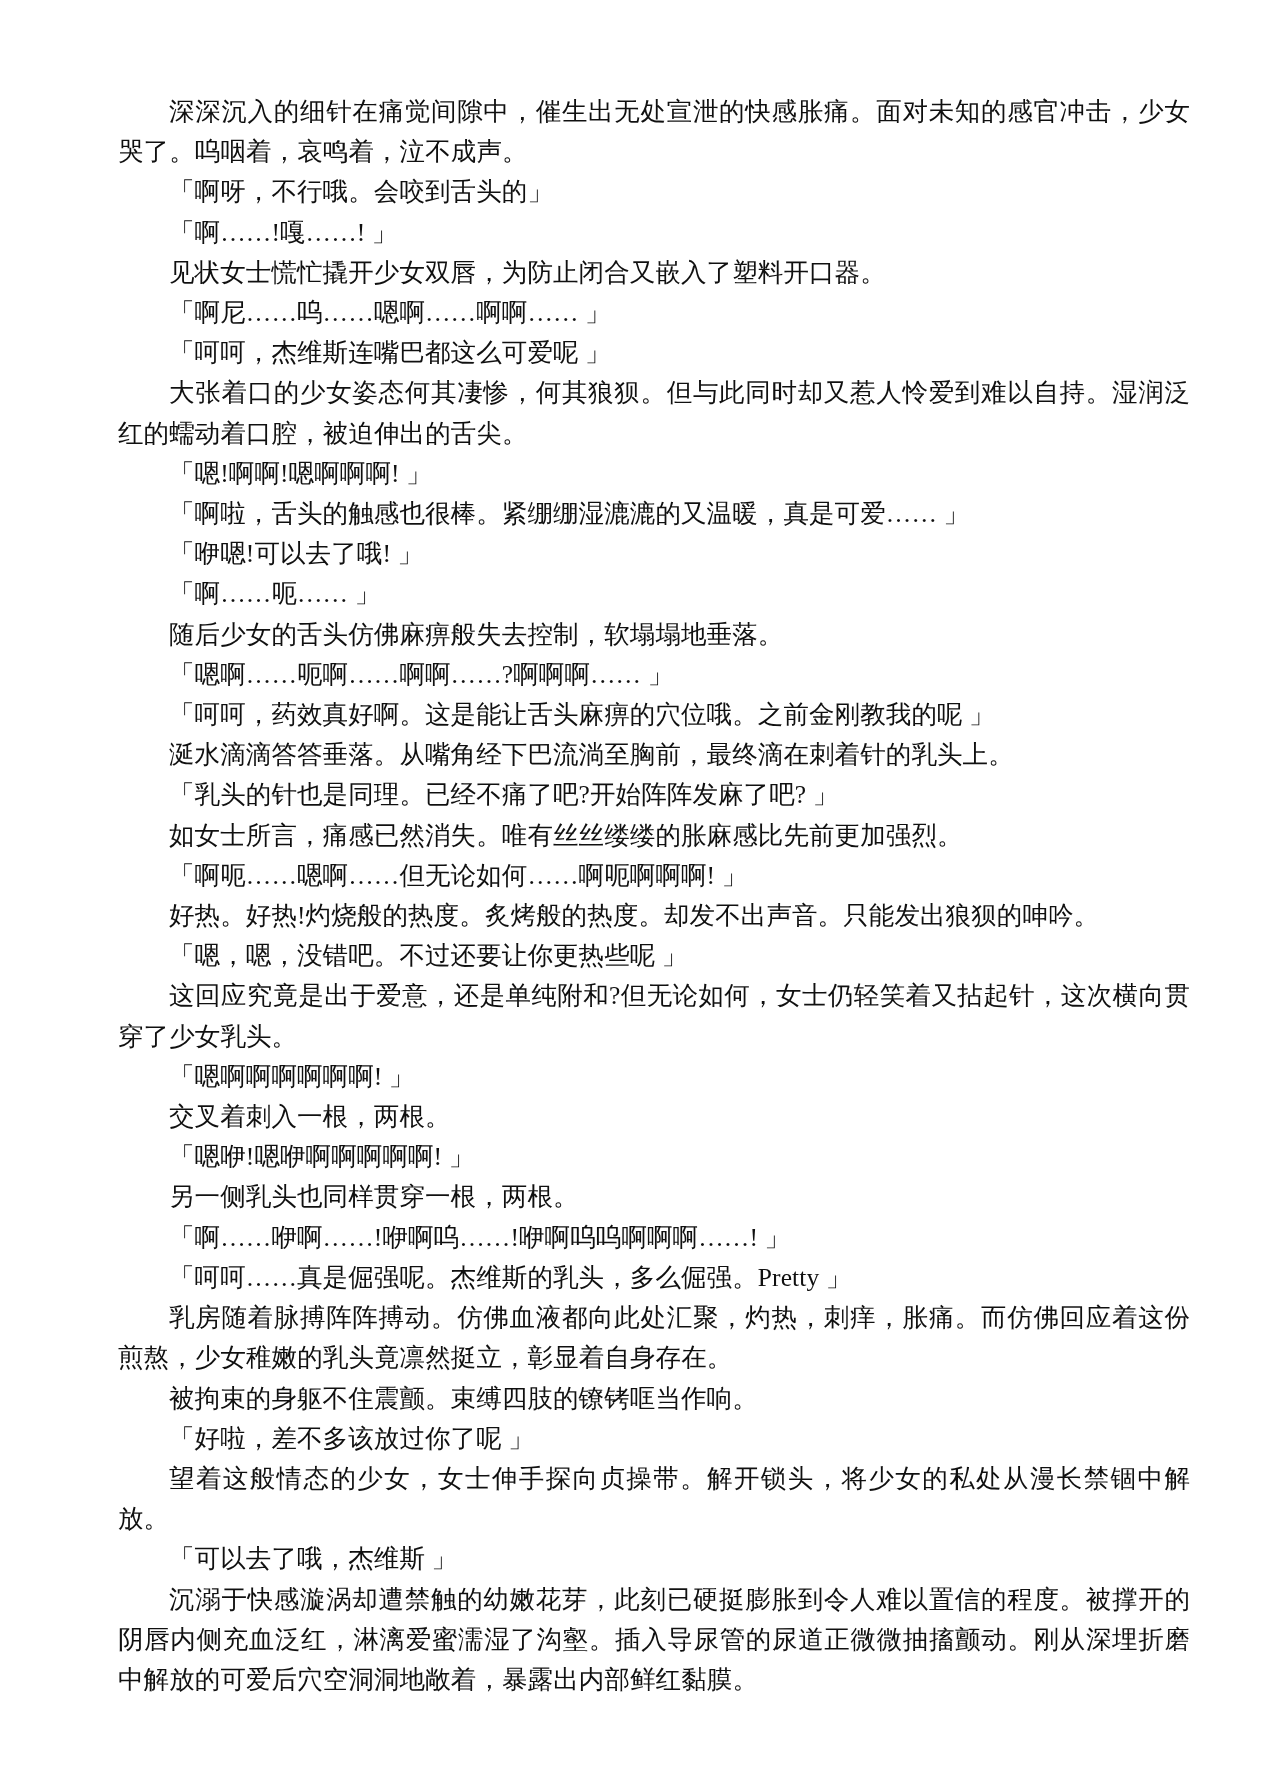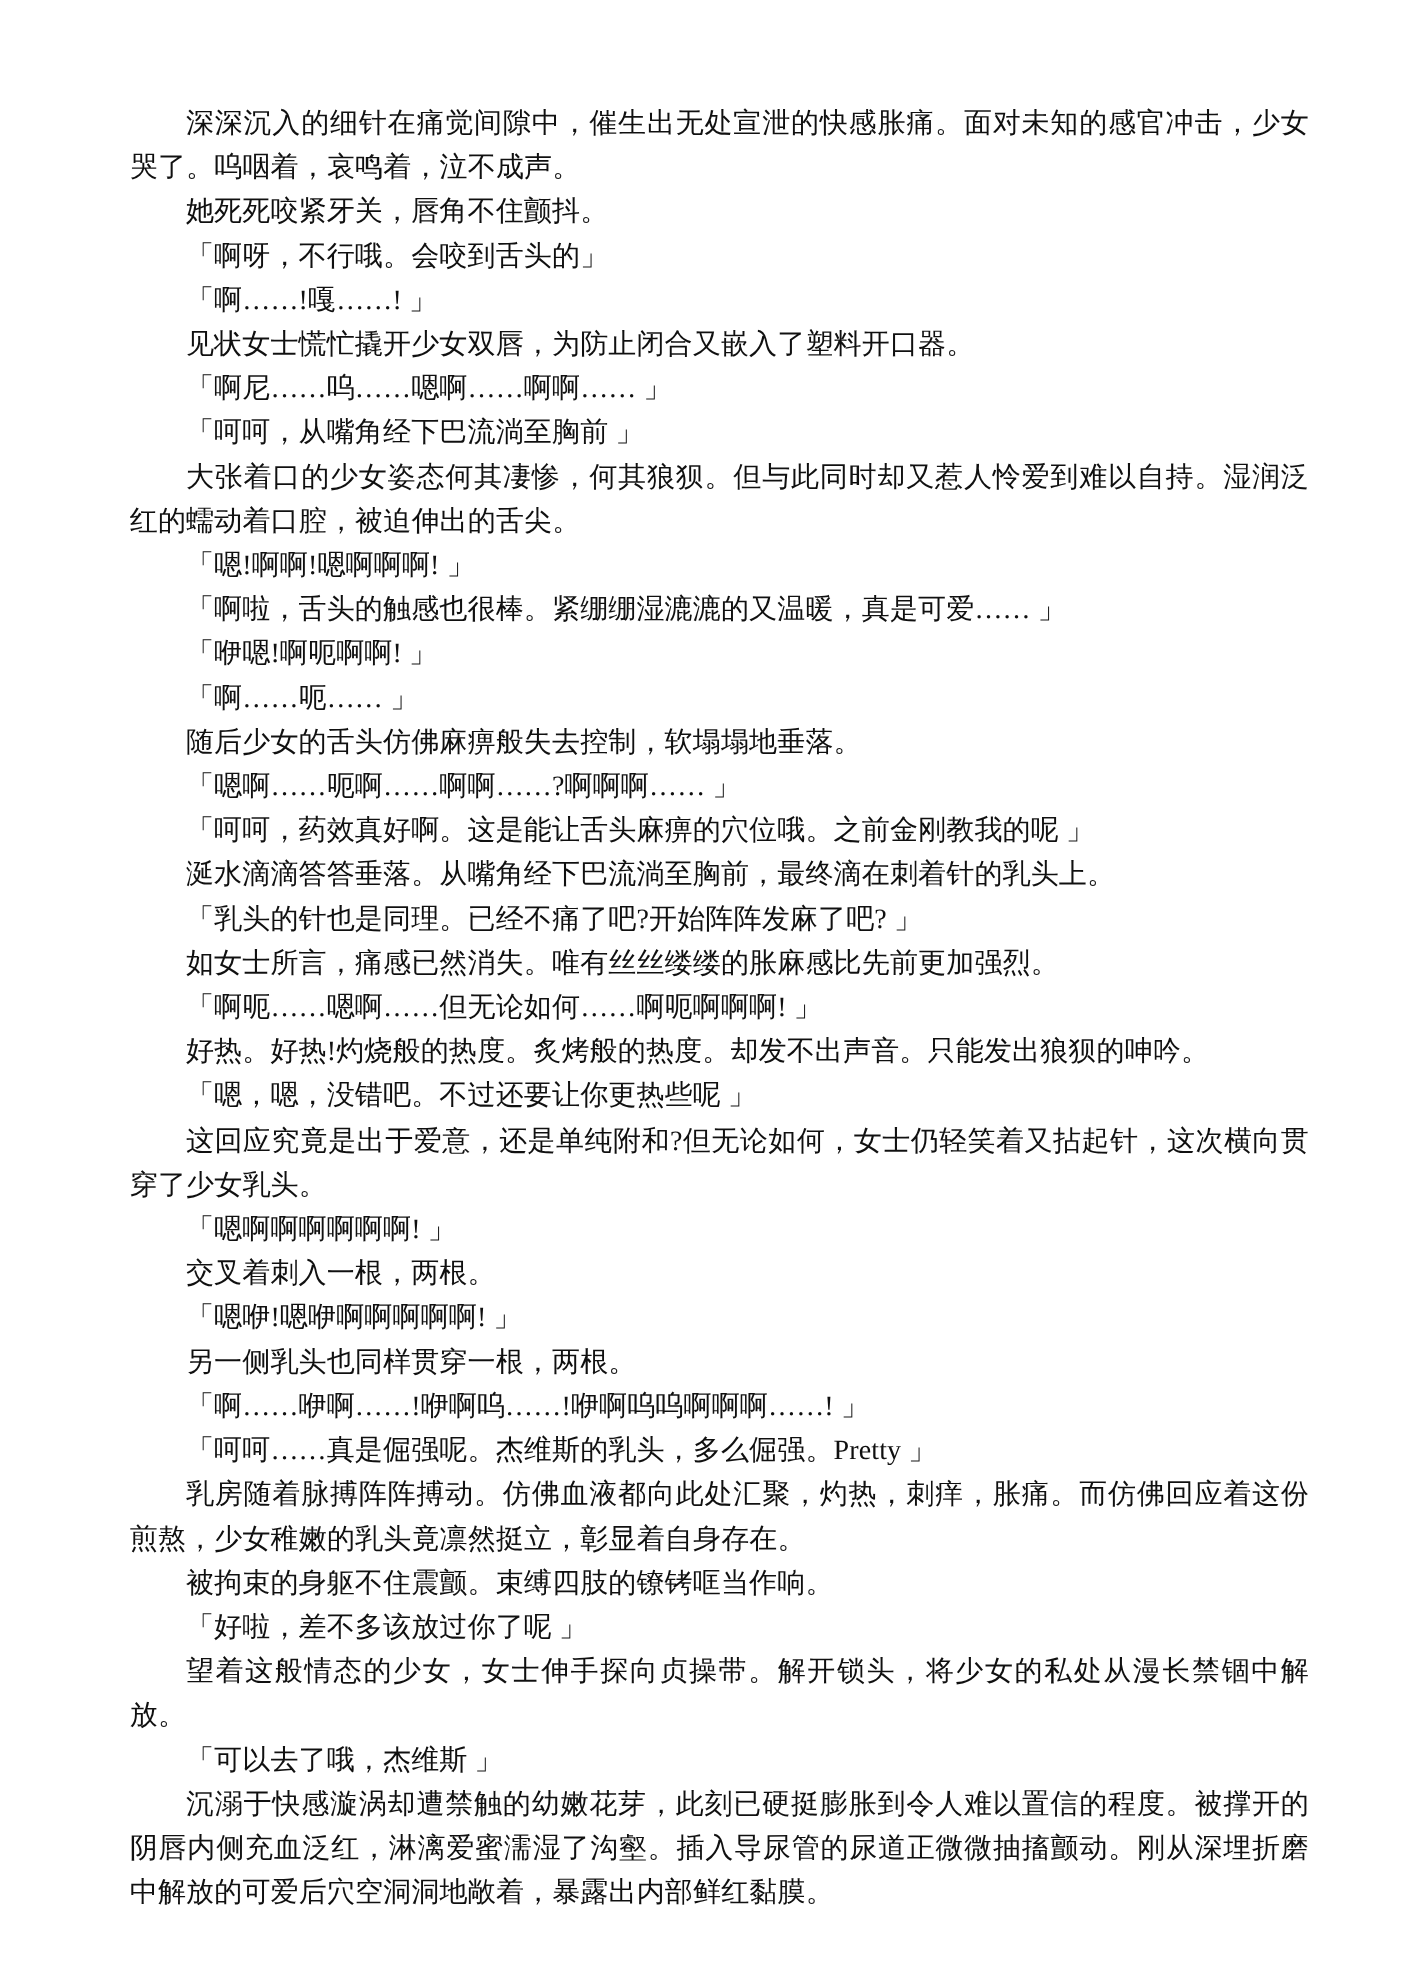--- a/index.html
+++ b/index.html
@@ -35,30 +35,29 @@
   .para.dialogue {
     text-indent: 2em;
   }
 </style>
 </head>
 <body>
 
 <div class="page">
   <div class="body-text">
     <p class="para">深深沉入的细针在痛觉间隙中，催生出无处宣泄的快感胀痛。面对未知的感官冲击，少女哭了。呜咽着，哀鸣着，泣不成声。</p>
-    <p class="para">她死死咬紧牙关，唇角不住颤抖。</p>
     <p class="para dialogue">「啊呀，不行哦。会咬到舌头的」</p>
     <p class="para dialogue">「啊……!嘎……! 」</p>
     <p class="para">见状女士慌忙撬开少女双唇，为防止闭合又嵌入了塑料开口器。</p>
     <p class="para dialogue">「啊尼……呜……嗯啊……啊啊…… 」</p>
-    <p class="para dialogue">「呵呵，从嘴角经下巴流淌至胸前 」</p>
+    <p class="para dialogue">「呵呵，杰维斯连嘴巴都这么可爱呢 」</p>
     <p class="para">大张着口的少女姿态何其凄惨，何其狼狈。但与此同时却又惹人怜爱到难以自持。湿润泛红的蠕动着口腔，被迫伸出的舌尖。</p>
     <p class="para dialogue">「嗯!啊啊!嗯啊啊啊! 」</p>
     <p class="para dialogue">「啊啦，舌头的触感也很棒。紧绷绷湿漉漉的又温暖，真是可爱…… 」</p>
-    <p class="para dialogue">「咿嗯!啊呃啊啊! 」</p>
+    <p class="para dialogue">「咿嗯!可以去了哦! 」</p>
     <p class="para dialogue">「啊……呃…… 」</p>
     <p class="para">随后少女的舌头仿佛麻痹般失去控制，软塌塌地垂落。</p>
     <p class="para dialogue">「嗯啊……呃啊……啊啊……?啊啊啊…… 」</p>
     <p class="para dialogue">「呵呵，药效真好啊。这是能让舌头麻痹的穴位哦。之前金刚教我的呢 」</p>
     <p class="para">涎水滴滴答答垂落。从嘴角经下巴流淌至胸前，最终滴在刺着针的乳头上。</p>
     <p class="para dialogue">「乳头的针也是同理。已经不痛了吧?开始阵阵发麻了吧? 」</p>
     <p class="para">如女士所言，痛感已然消失。唯有丝丝缕缕的胀麻感比先前更加强烈。</p>
     <p class="para dialogue">「啊呃……嗯啊……但无论如何……啊呃啊啊啊! 」</p>
     <p class="para">好热。好热!灼烧般的热度。炙烤般的热度。却发不出声音。只能发出狼狈的呻吟。</p>
     <p class="para dialogue">「嗯，嗯，没错吧。不过还要让你更热些呢 」</p>

